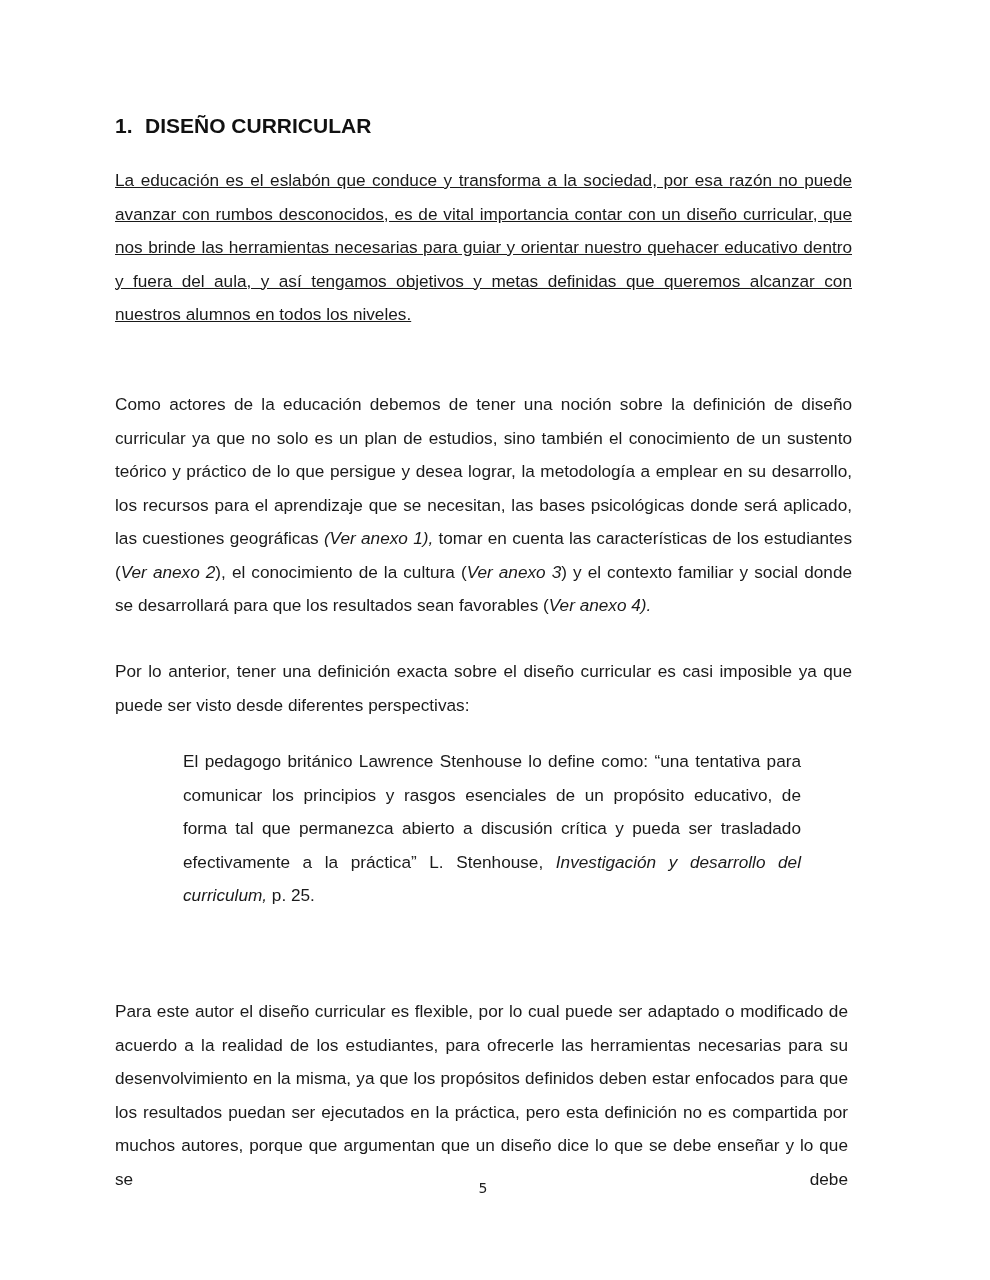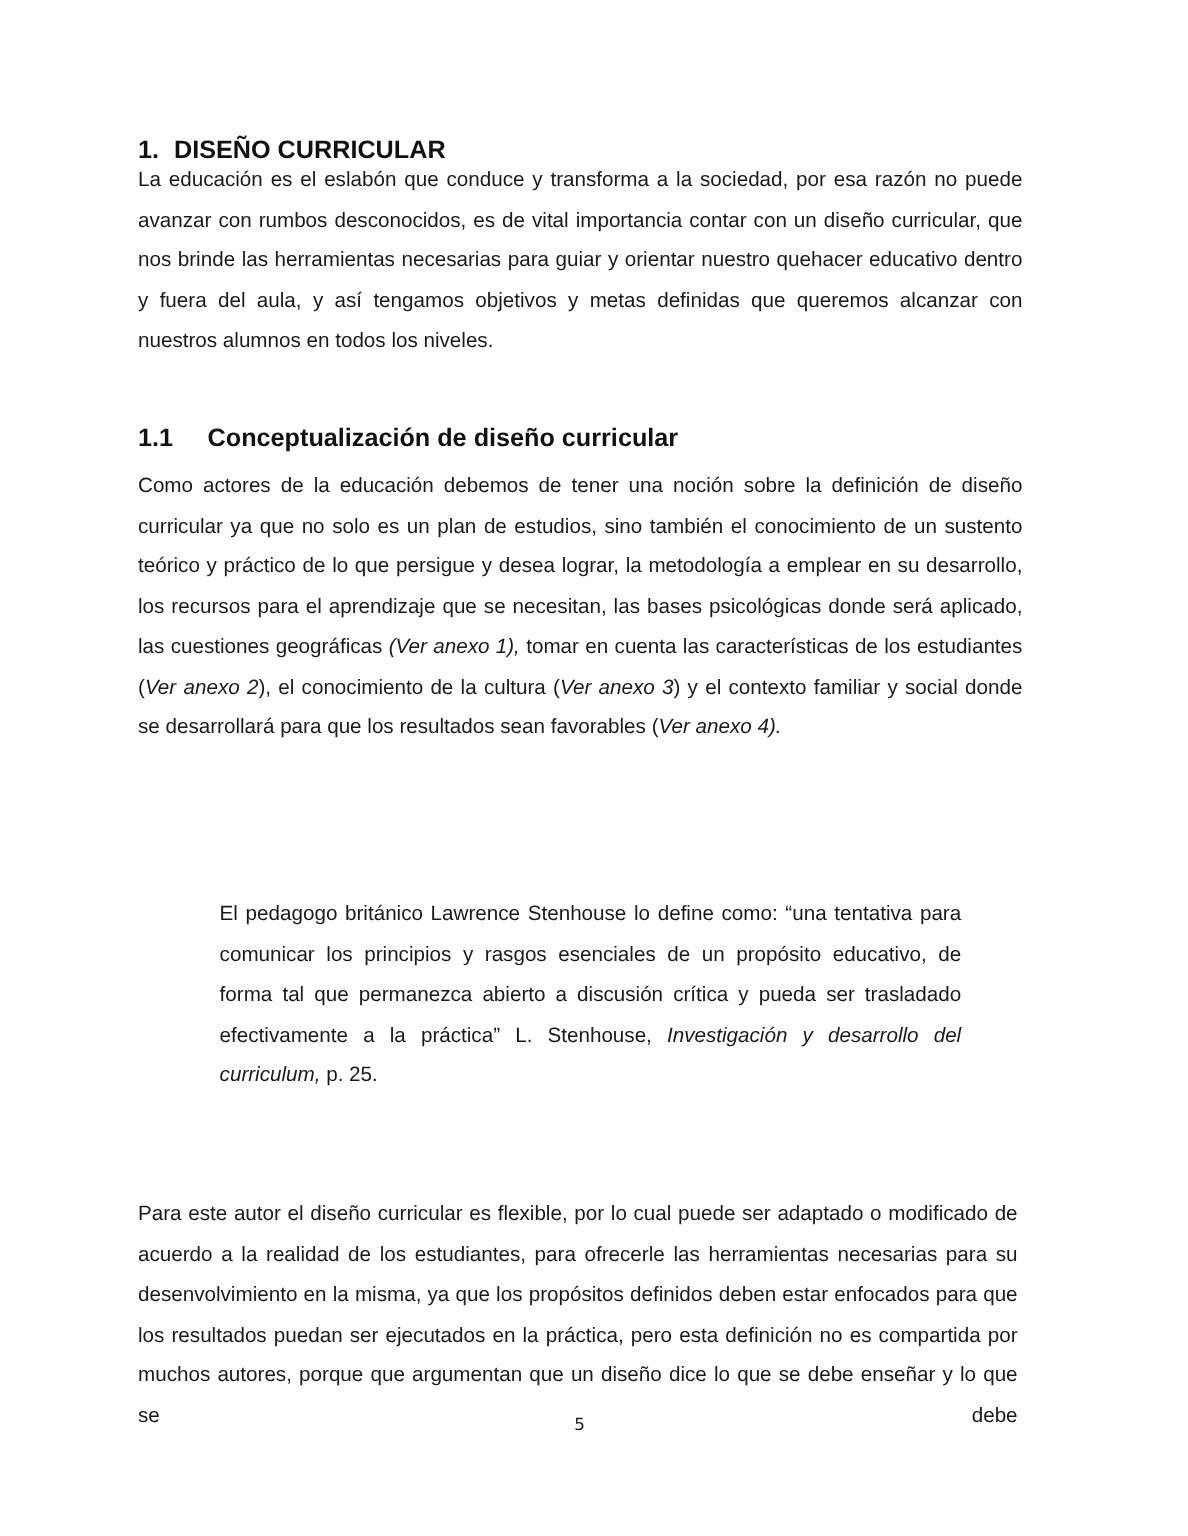--- a/index.html
+++ b/index.html
@@ -19,21 +19,21 @@
       position: absolute; left: 115px; top: 354px;
       font-size: 21px; font-weight: bold; color: #111;
       margin: 0; white-space: nowrap;
     }
     .h2 .num { display: inline-block; width: 58px; }
     .para {
       position: absolute; margin: 0;
       font-size: 17.2px; line-height: 33.5px;
       text-align: justify; color: #1a1a1a;
     }
-    .p1 { left: 115px; top: 133px; width: 737px; }
+    .p1 { left: 115px; top: 164px; width: 737px; text-decoration: underline; }
     .p2 { left: 115px; top: 388px; width: 737px; }
     .p3 { left: 115px; top: 655px; width: 737px; }
     .quote { left: 183px; top: 745px; width: 618px; }
     .p4 { left: 115px; top: 995px; width: 733px; }
     .last-justify { text-align-last: justify; }
     em { }
     .page-number {
       position: absolute; left: 0; width: 966px; top: 1180px;
       text-align: center; font-size: 14px; color: #222;
       font-family: "DejaVu Sans", sans-serif;
@@ -41,24 +41,24 @@
   </style>
 </head>
 <body>
 
 <div class="page">
 
   <h1 class="h1"><span class="num">1.</span><span>DISEÑO CURRICULAR</span></h1>
 
   <p class="para p1">La educación es el eslabón que conduce y transforma a la sociedad, por esa razón no puede avanzar con rumbos desconocidos, es de vital importancia contar con un diseño curricular, que nos brinde las herramientas necesarias para guiar  y orientar nuestro quehacer educativo dentro y fuera del aula, y así tengamos objetivos y metas definidas que queremos alcanzar con nuestros alumnos en todos los niveles.</p>
 
-  <h2 class="h2"><span class="num">1.1</span><span>Conceptualización de diseño curricular</span></h2>
 
   <p class="para p2"><span>Como actores de la educación debemos de tener una noción sobre la definición de diseño curricular ya que no solo es un plan de estudios, sino también el conocimiento de un sustento teórico y práctico de lo que persigue y desea lograr, la metodología a emplear en su desarrollo, los recursos para el aprendizaje que se necesitan, las bases psicológicas donde será aplicado, las cuestiones geográficas </span><em>(Ver anexo 1),</em><span> tomar en cuenta las características de los estudiantes (</span><em>Ver anexo 2</em><span>), el conocimiento de la cultura (</span><em>Ver anexo 3</em><span>) y el contexto familiar y social donde se desarrollará para que los resultados sean favorables (</span><em>Ver anexo 4).</em></p>
 
+  <p class="para p3">Por lo anterior, tener una definición exacta sobre el diseño curricular es casi imposible ya que puede ser visto desde diferentes perspectivas:</p>
 
   <p class="para quote"><span>El pedagogo británico Lawrence Stenhouse lo define como: “una tentativa para comunicar los principios y rasgos esenciales de un propósito educativo, de forma tal que permanezca abierto a discusión crítica y pueda ser trasladado efectivamente a la práctica” L. Stenhouse, </span><em>Investigación y desarrollo del curriculum,</em><span> p. 25.</span></p>
 
   <p class="para p4 last-justify">Para este autor el diseño curricular es flexible, por lo cual puede ser adaptado o modificado de acuerdo a la realidad de los estudiantes, para ofrecerle las herramientas necesarias para su desenvolvimiento en la misma, ya que los propósitos definidos deben estar enfocados para que los resultados puedan ser ejecutados en la práctica, pero esta definición no es compartida por muchos autores, porque que argumentan que un diseño dice lo que se debe enseñar y lo que se debe</p>
 
   <div class="page-number">5</div>
 
 </div>
 
 </body></html>

